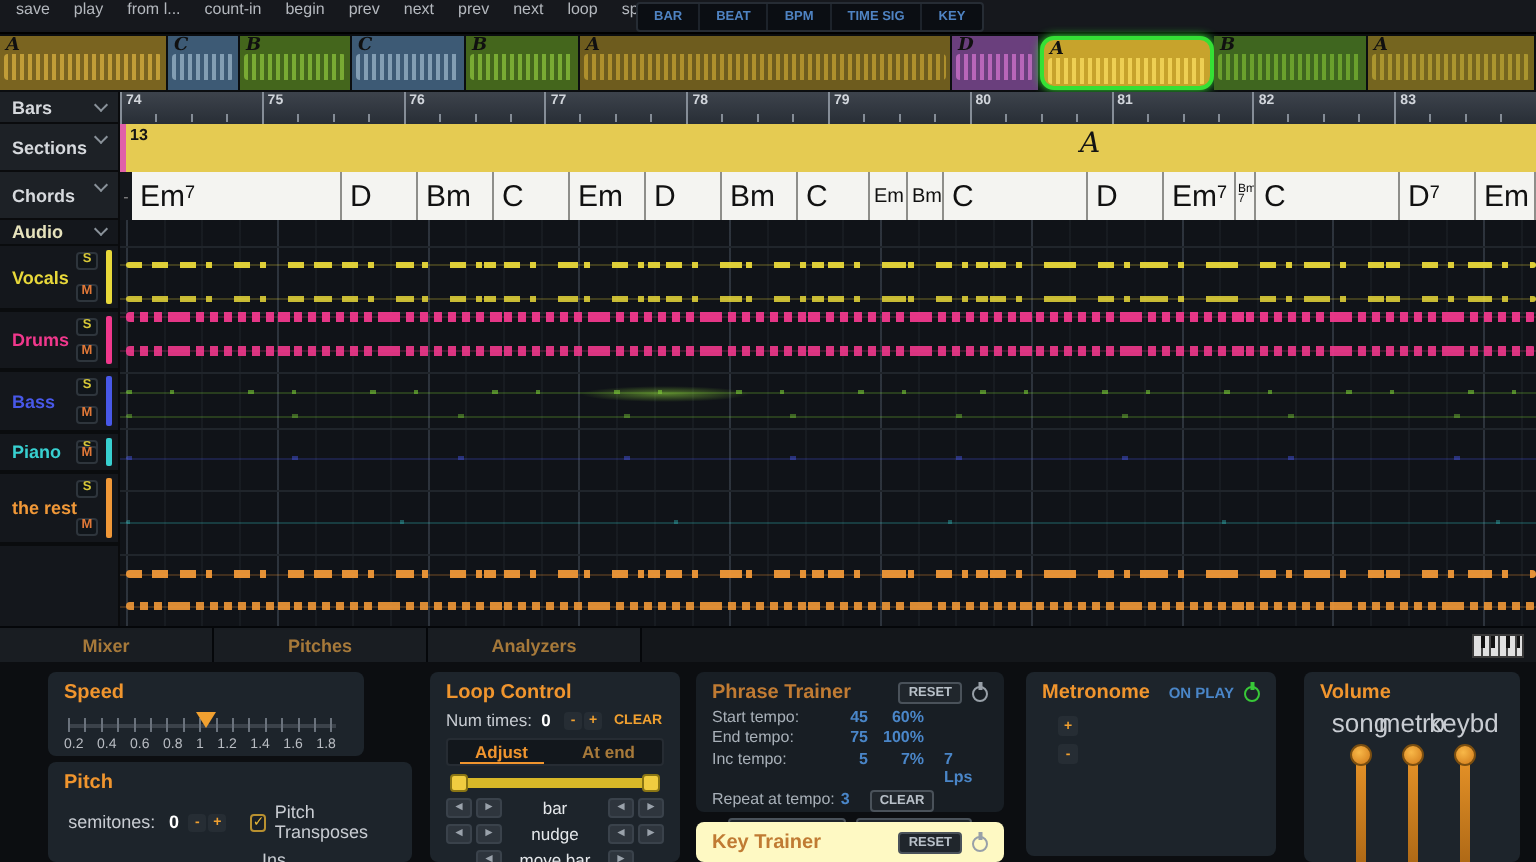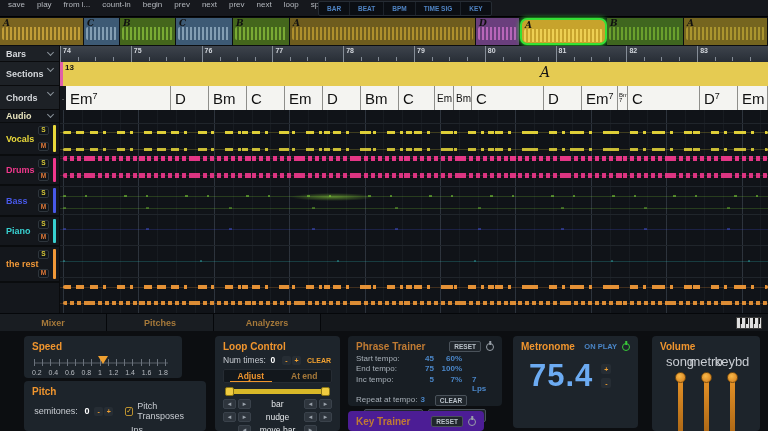--- a/index.html
+++ b/index.html
@@ -128,21 +128,21 @@
   .power::after { content:''; position:absolute; top:-3px; left:50%; width:1.5px; height:4px; background:#98a0a8; transform:translateX(-50%); }
   .power.green { border-color:#38c838; } .power.green::after { background:#38c838; }
   .ph-row { display:grid; grid-template-columns:62px 18px 28px 1fr; font-size:8px; color:#a8b0b8; margin-top:1.5px; }
   .ph-row .bv { color:#4a86c8; font-weight:bold; text-align:right; padding-right:2px; }
   .ph-rep { display:flex; align-items:flex-start; font-size:8px; color:#a8b0b8; margin-top:2px; }
   .ph-rep .bv { color:#4a86c8; font-weight:bold; margin-left:3px; }
   .ph-rep .mini-btn { margin-left:10px; }
   .ph-btns { display:flex; gap:5px; margin-top:3px; justify-content:center; }
   .ph-btns .mini-btn { margin:0; font-size:6.8px; padding:2px 6px; }
 
-  .p-key { left:348px; top:80px; width:136px; height:20px; background:#4c1d95; overflow:hidden; }
+  .p-key { left:348px; top:80px; width:154px; height:20px; background:#fef9c3; overflow:hidden; }
 
   .p-metro { left:513px; top:5px; width:125px; height:92px; }
   .mt-head { display:flex; align-items:center; }
   .mt-onplay { margin-left:auto; font-size:7.5px; font-weight:bold; color:#4a86c8; }
   .mt-body { display:flex; align-items:center; margin-top:6px; }
   .mt-bpm { font-size:31px; font-weight:bold; color:#6cabf2; letter-spacing:1px; margin-left:8px; }
   .mt-steps { display:flex; flex-direction:column; gap:4px; margin-left:8px; }
   .mt-steps .step-btn { width:10px; height:10px; }
 
   .p-vol { left:652px; top:5px; width:108px; height:95px; overflow:hidden; }
@@ -382,21 +382,21 @@
           <span class="sm s">S</span>
           <span class="sm m">M</span>
           <span class="cbar" style="background: rgb(240, 56, 140);"></span>
         </div>
         <div class="sb-track" style="height: 31px;">
           <span class="tname" style="color: rgb(72, 88, 232);">Bass</span>
           <span class="sm s">S</span>
           <span class="sm m">M</span>
           <span class="cbar" style="background: rgb(72, 88, 232);"></span>
         </div>
-        <div class="sb-track" style="height: 30px;">
+        <div class="sb-track" style="height: 20px;">
           <span class="tname" style="color: rgb(56, 208, 208);">Piano</span>
           <span class="sm s">S</span>
           <span class="sm m">M</span>
           <span class="cbar" style="background: rgb(56, 208, 208);"></span>
         </div>
         <div class="sb-track" style="height: 36px;">
           <span class="tname" style="color: rgb(240, 152, 56);">the rest</span>
           <span class="sm s">S</span>
           <span class="sm m">M</span>
           <span class="cbar" style="background: rgb(240, 152, 56);"></span>
@@ -595,21 +595,20 @@
       </div>
     </div>
 
     <div class="panel p-metro">
       <div class="mt-head">
         <span class="ptitle">Metronome</span>
         <span class="mt-onplay">ON PLAY</span>
         <span class="power green"></span>
       </div>
       <div class="mt-body">
-        <span class="mt-bpm">75.4</span>
         <span class="mt-steps">
           <span class="step-btn">+</span>
           <span class="step-btn">-</span>
         </span>
       </div>
     </div>
 
     <div class="panel p-vol">
       <div class="ptitle">Volume</div>
       <div class="vol-cols" id="vol-cols">

